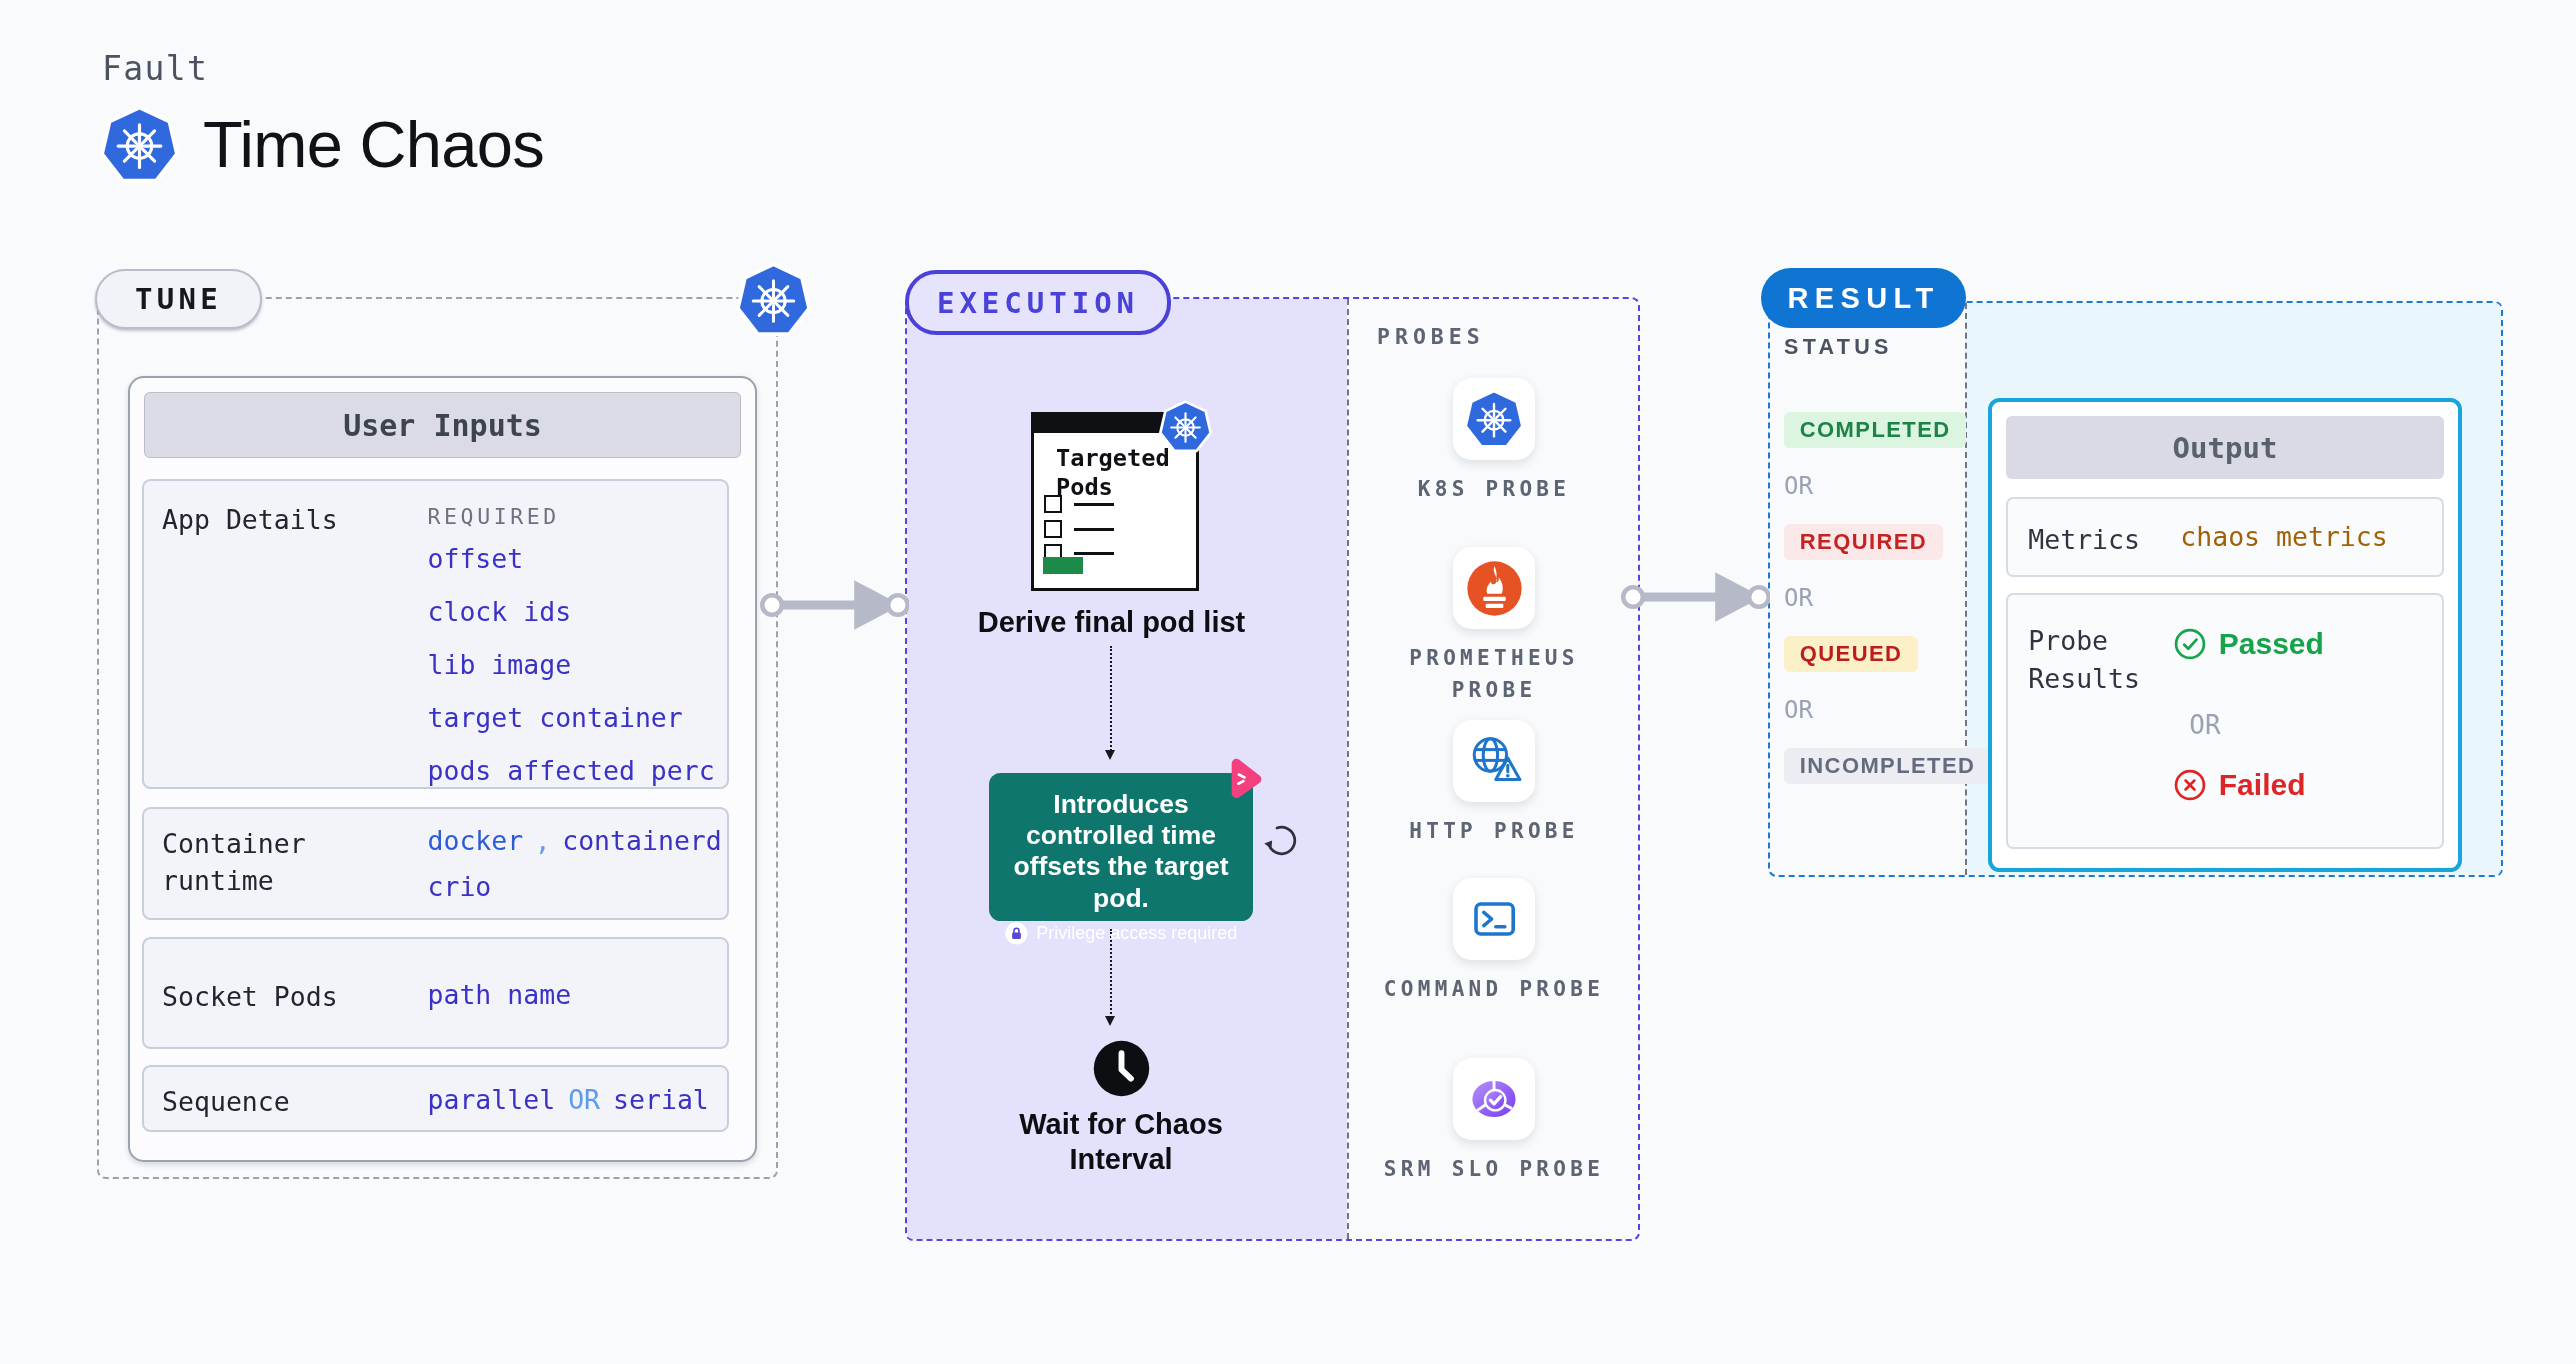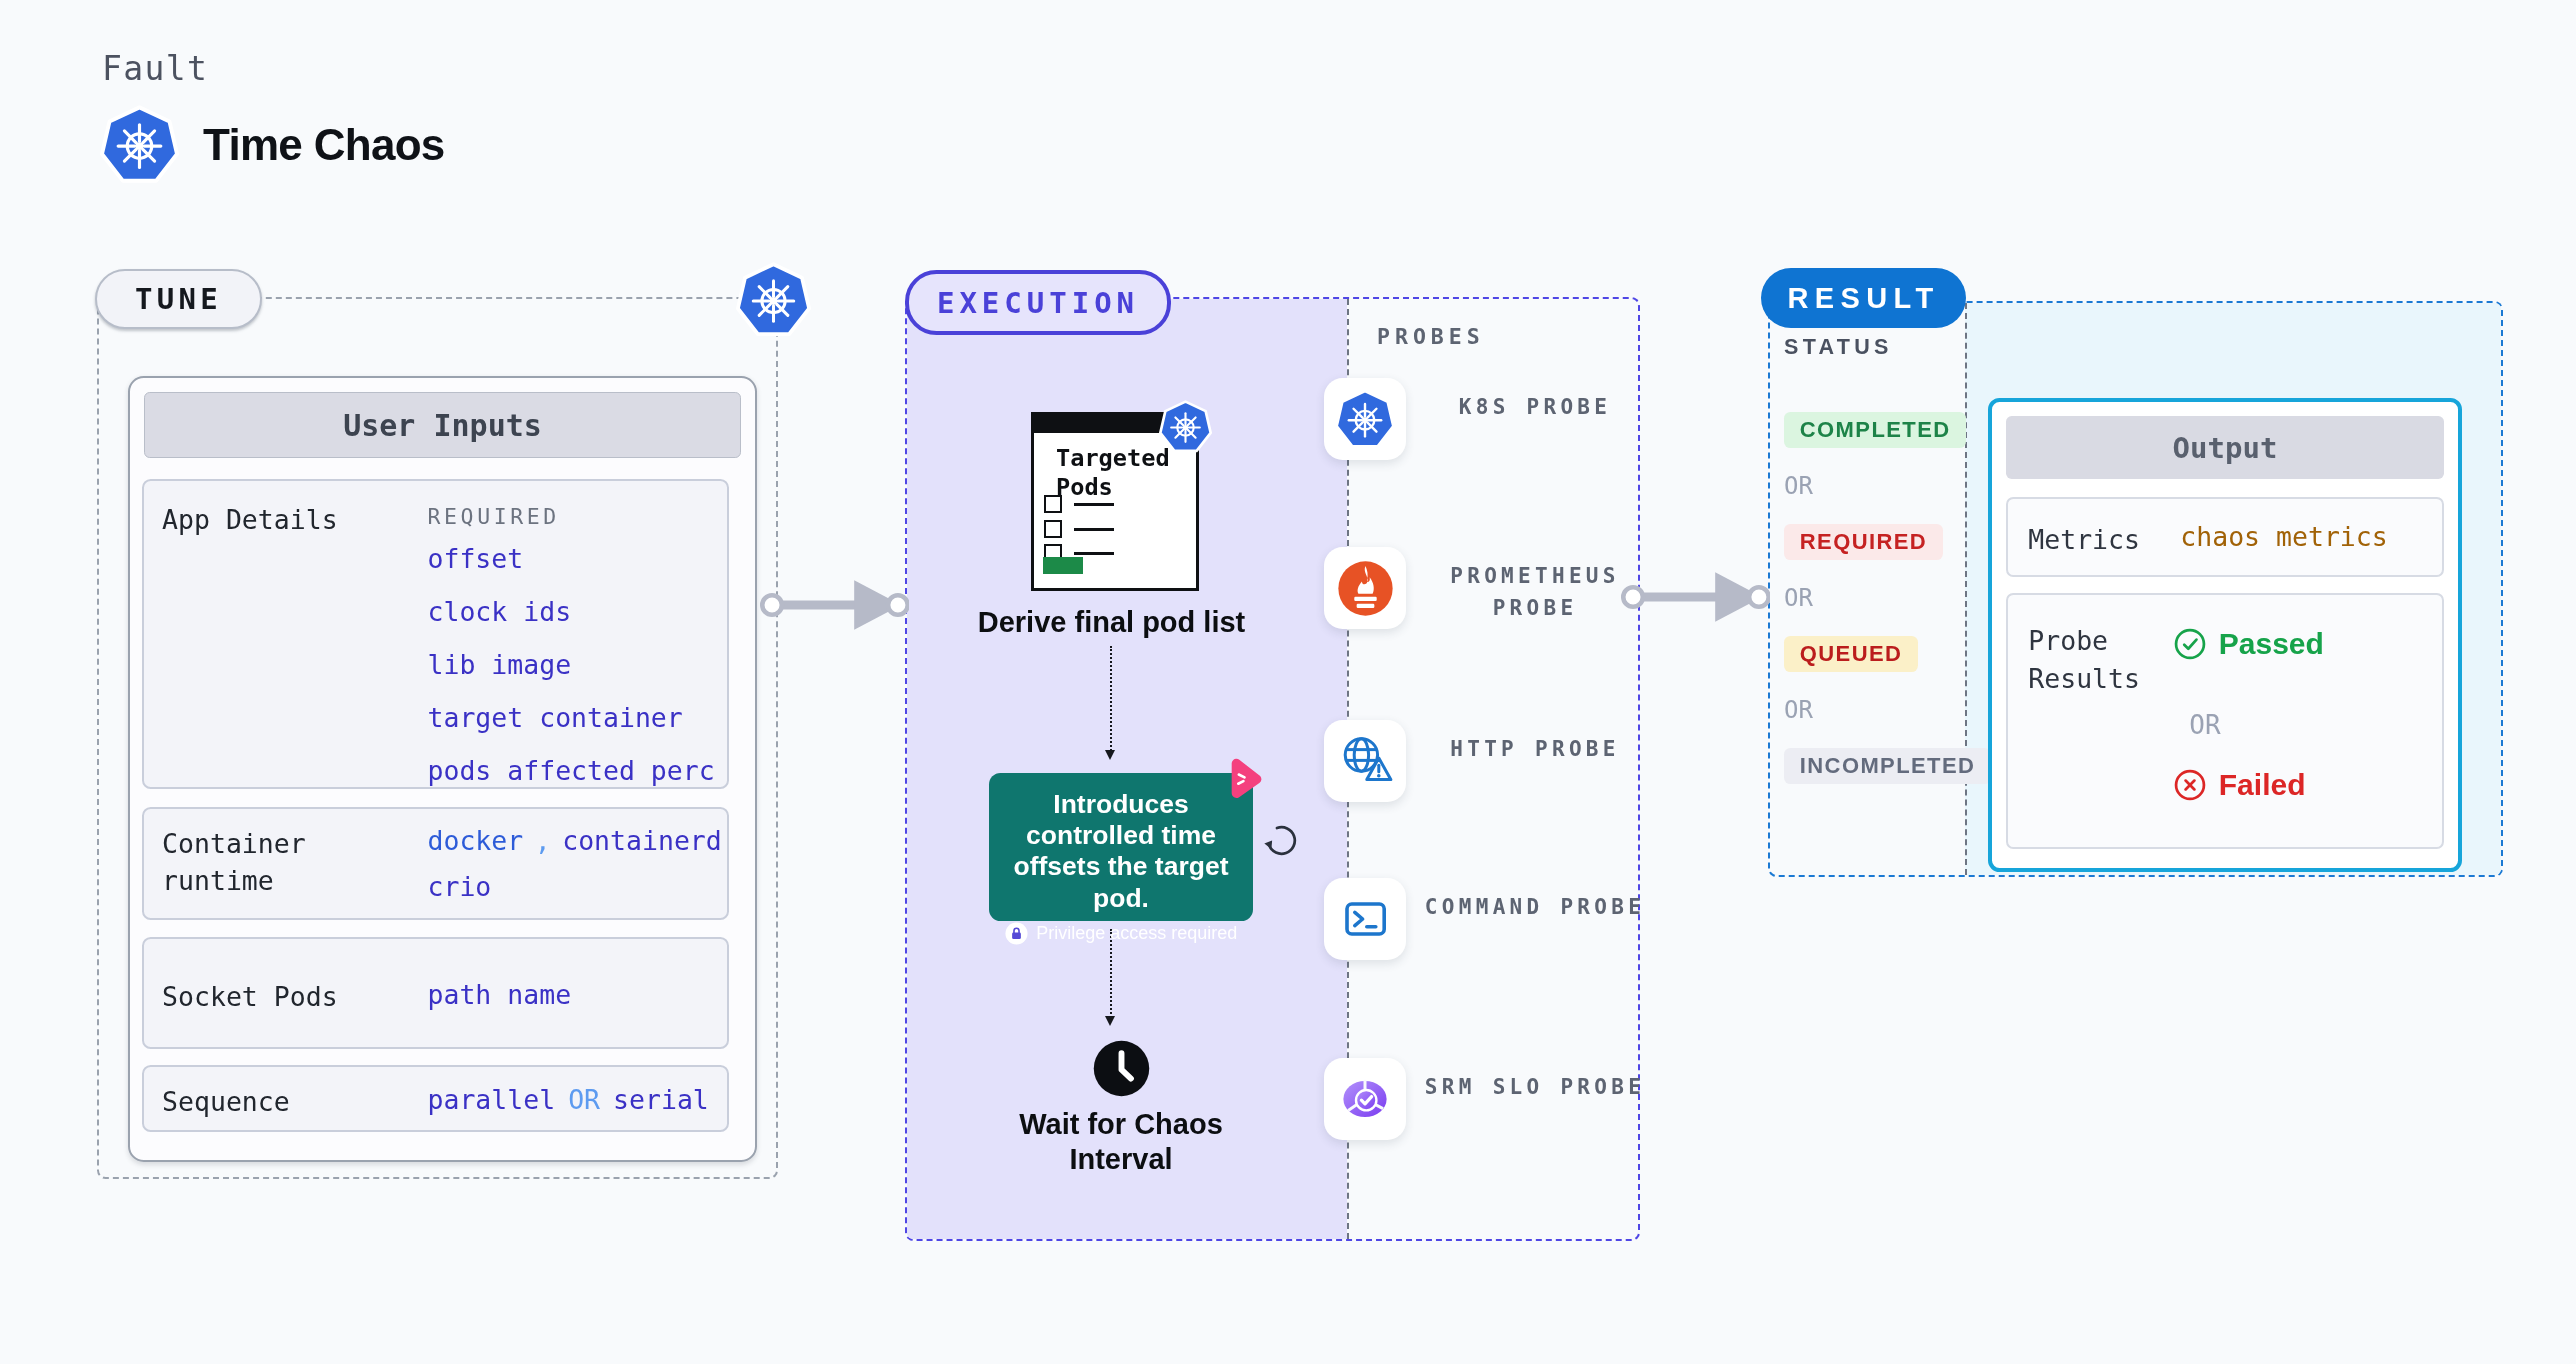--- a/index.html
+++ b/index.html
@@ -4,21 +4,21 @@
 <style>
   html,body{margin:0;padding:0;background:#f8fafc;}
   .page{position:relative;width:2576px;height:1365px;background:#f8fafc;
         font-family:"Liberation Sans",sans-serif;overflow:hidden;color:#14171c;}
   .mono{font-family:"DejaVu Sans Mono","Liberation Mono",monospace;}
   .abs{position:absolute;}
 
   
   .fault{left:102px;top:49px;font-size:33px;letter-spacing:1.4px;color:#4c5260;font-weight:400;}
   .brand{left:100px;top:105px;display:flex;align-items:center;gap:24px;}
-  .brand-title{font-size:44px;font-weight:700;color:#0f1217;letter-spacing:-0.7px;}
+  .brand-title{font-size:65px;font-weight:400;color:#0f1217;letter-spacing:-0.7px;}
 
   
   .tune-box{left:97px;top:297px;width:677px;height:878px;border:2.9px dashed #9aa2ae;border-radius:8.6px;}
   .exec-box{left:905px;top:297px;width:731px;height:940px;border:2.9px dashed #4f46e5;border-radius:8.6px;}
   .result-box{left:1768px;top:301px;width:731px;height:572px;border:2.9px dashed #1b79d3;border-radius:8.6px;}
   .exec-fill{position:absolute;left:0;top:0;bottom:0;width:440px;background:#e3e1fb;border-radius:5.7px 0 0 5.7px;}
   .exec-divider{position:absolute;left:440px;top:0;bottom:0;border-left:2.1px dashed #6e7583;}
   .result-fill{position:absolute;left:195px;top:0;right:0;bottom:0;background:#e9f6fc;border-radius:0 5.7px 5.7px 0;}
   .result-divider{position:absolute;left:195px;top:0;bottom:0;border-left:2.1px dashed #6e7583;}
 
@@ -73,21 +73,21 @@
                z-index:2;display:flex;flex-direction:column;align-items:center;}
   .inject-text{margin-top:15.8px;padding:0 17px;font-size:26.5px;font-weight:700;color:#fff;text-align:center;line-height:1.18;}
   .inject-badge{margin-top:8.6px;display:flex;align-items:center;gap:8.6px;}
   .inject-badge-text{font-size:18px;color:#fff;font-weight:500;}
   .chaos-ic{left:1220px;top:756px;z-index:4;transform:rotate(-10deg);}
   .loop-ic{left:1262px;top:821px;}
   .clock-ic{left:1092px;top:1039px;}
 
   
   .probes-title{left:1377px;top:324px;font-size:21.5px;font-weight:700;letter-spacing:5px;color:#5d6472;}
-  .probe{position:absolute;left:1494px;transform:translateX(-50%);display:flex;flex-direction:row;align-items:flex-start;}
+  .probe{position:absolute;left:1494px;transform:translateX(-50%);display:flex;flex-direction:column;align-items:center;}
   .probe-card{width:82px;height:82px;background:#ffffff;border-radius:18.6px;box-shadow:0 3.6px 10px rgba(45,55,75,.12);
               display:flex;align-items:center;justify-content:center;}
   .probe-label{margin-top:14.3px;width:258px;text-align:center;font-size:21px;font-weight:700;
                letter-spacing:4.3px;color:#5d6472;line-height:1.5;}
   .p1{top:378px;} .p2{top:547px;} .p3{top:720px;} .p4{top:878px;} .p5{top:1058px;}
 
   
   .status-col{left:1784px;top:335px;display:flex;flex-direction:column;align-items:flex-start;}
   .status-heading{font-size:21.5px;font-weight:700;letter-spacing:4.3px;color:#4a5160;}
   .status-badge{height:36px;display:flex;align-items:center;padding:0 15.8px;border-radius:6.4px;

